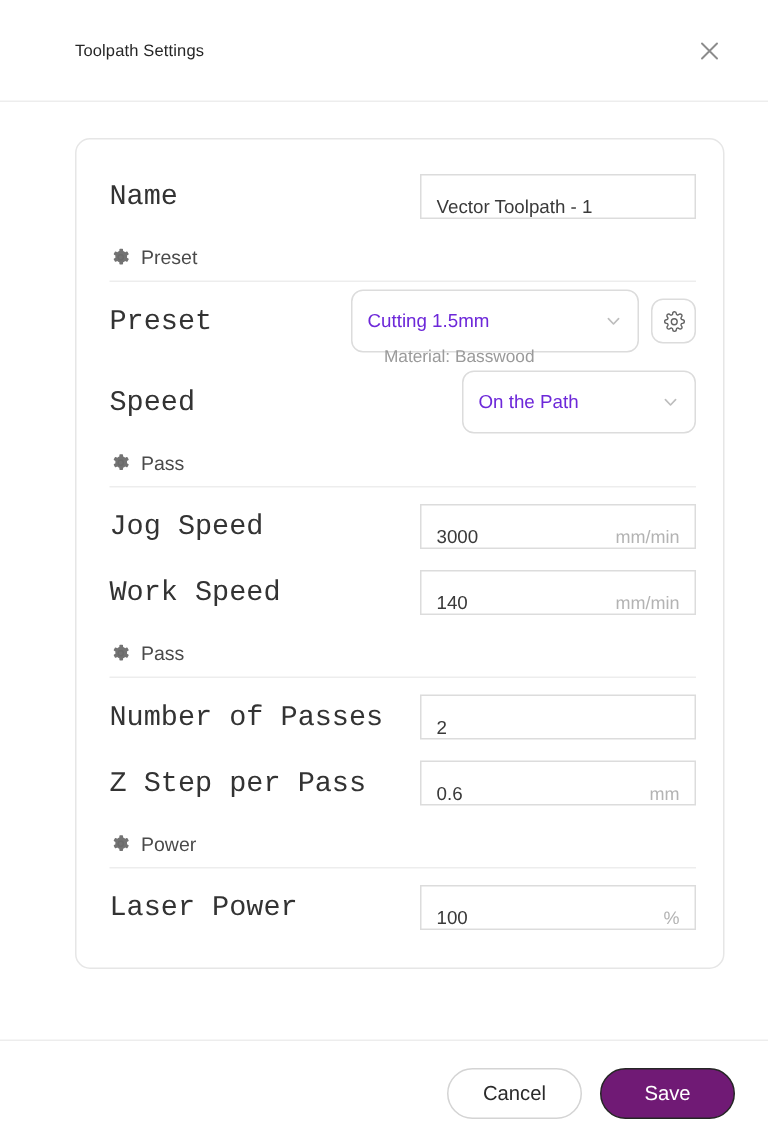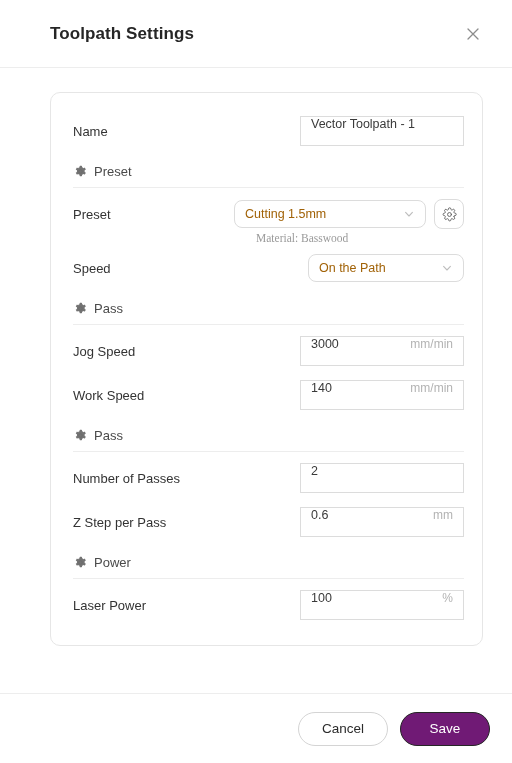--- a/index.html
+++ b/index.html
@@ -29,22 +29,22 @@
     height: 68px;
     flex: 0 0 68px;
     display: flex;
     align-items: center;
     justify-content: space-between;
     padding: 0 26px 0 50px;
     box-sizing: border-box;
     border-bottom: 1px solid #ededed;
   }
   .dialog-title {
-    font-size: 17px;
-    font-weight: bold;
+    font-size: 11px;
+    font-weight: normal;
     color: #262626;
     letter-spacing: 0.1px;
   }
   .close-btn {
     width: 26px;
     height: 26px;
     display: flex;
     align-items: center;
     justify-content: center;
     cursor: pointer;
@@ -96,68 +96,69 @@
   }
 
   
   .form-row {
     display: flex;
     align-items: center;
     justify-content: space-between;
     min-height: 44px;
   }
   .row-label {
-    font-size: 13px;
+    font-size: 19px;
     color: #333333;
     white-space: nowrap;
+    font-family: Liberation Mono, monospace;
   }
   .row-control {
     display: flex;
     align-items: center;
     gap: 8px;
   }
 
   
   .field {
-    width: 164px;
+    width: 184px;
     height: 30px;
     box-sizing: border-box;
     border: 1px solid #dcdcdc;
     border-radius: 0;
     display: flex;
-    align-items: flex-start;
+    align-items: flex-end;
     padding: 0 10px;
     background: #fff;
     font-size: 12.5px;
     color: #3a3a3a;
   }
   .field .val {
     flex: 1 1 auto;
     white-space: nowrap;
     overflow: hidden;
   }
   .field .unit {
     color: #b3b3b3;
     font-size: 12px;
     padding-left: 6px;
     white-space: nowrap;
   }
 
   .select {
     width: 192px;
-    height: 28px;
+    height: 42px;
     box-sizing: border-box;
     border: 1px solid #dcdcdc;
     border-radius: 8px;
     display: flex;
     align-items: center;
     padding: 0 10px;
     background: #fff;
     font-size: 12.5px;
-    color: #a16207;
+    color: #6d28d9;
     cursor: pointer;
   }
   .select.narrow { width: 156px; }
   .select .val { flex: 1 1 auto; white-space: nowrap; }
   .chevron {
     color: #bdbdbd;
     display: flex;
     align-items: center;
     flex: 0 0 auto;
   }
@@ -176,21 +177,20 @@
     cursor: pointer;
     color: #636363;
   }
   .icon-btn svg { display: block; }
 
   .helper-row {
     display: flex;
     justify-content: flex-start;
     margin: -4px 0 2px 0;
     padding-left: 183px;
-    font-family: Liberation Serif, serif;
   }
   .helper-text {
     font-size: 11.5px;
     color: #9a9a9a;
   }
 
   
   .dialog-footer {
     flex: 0 0 70px;
     height: 70px;

